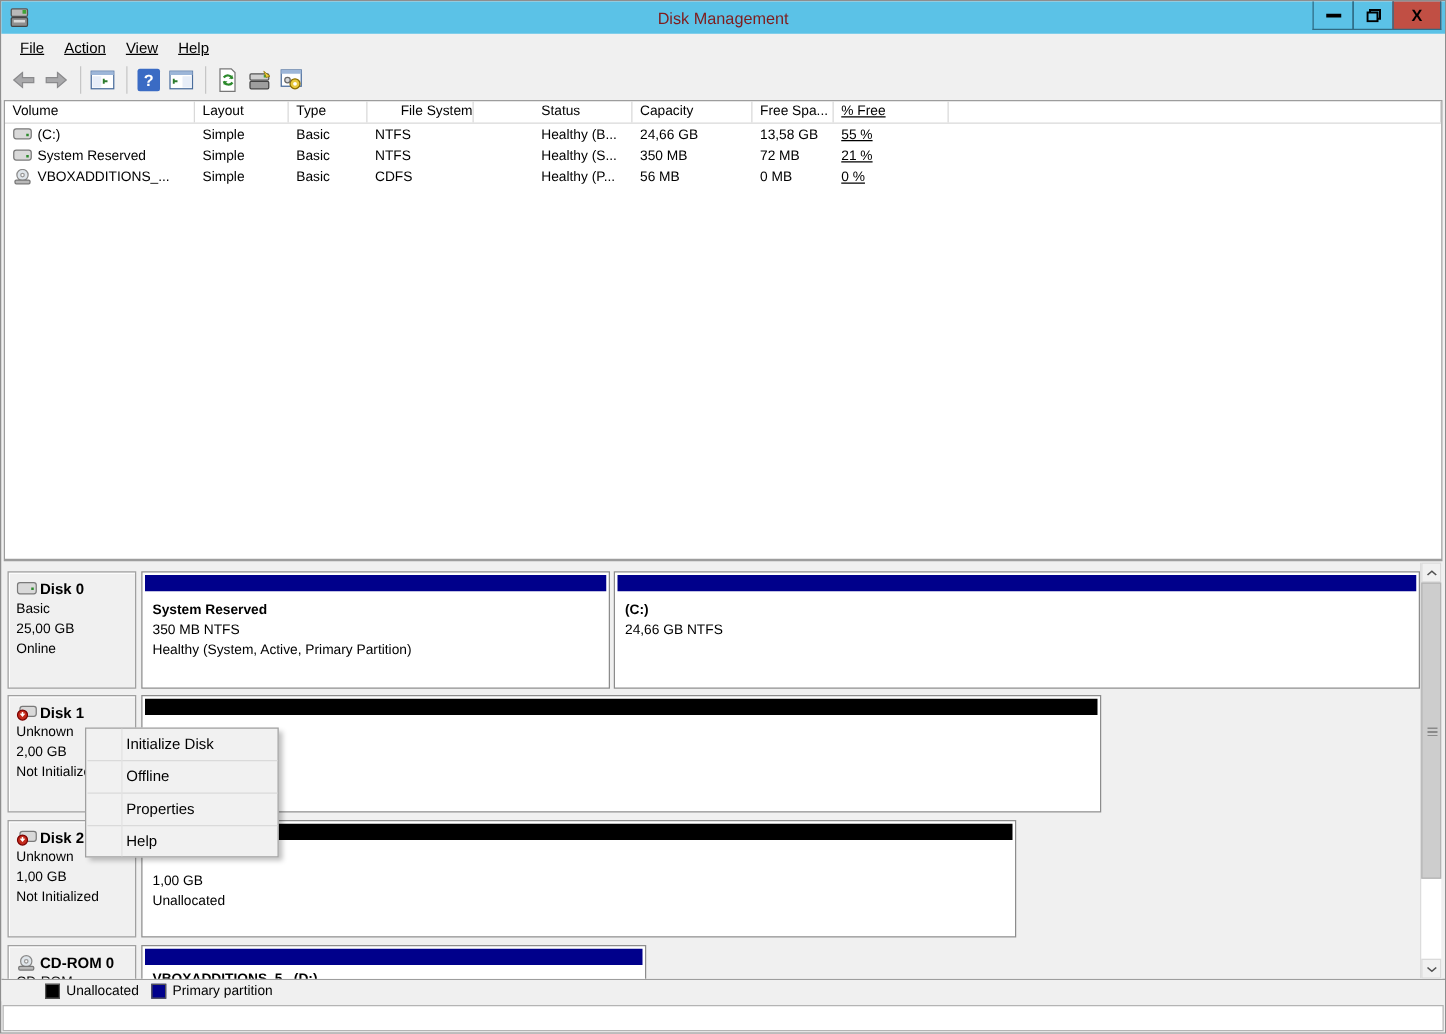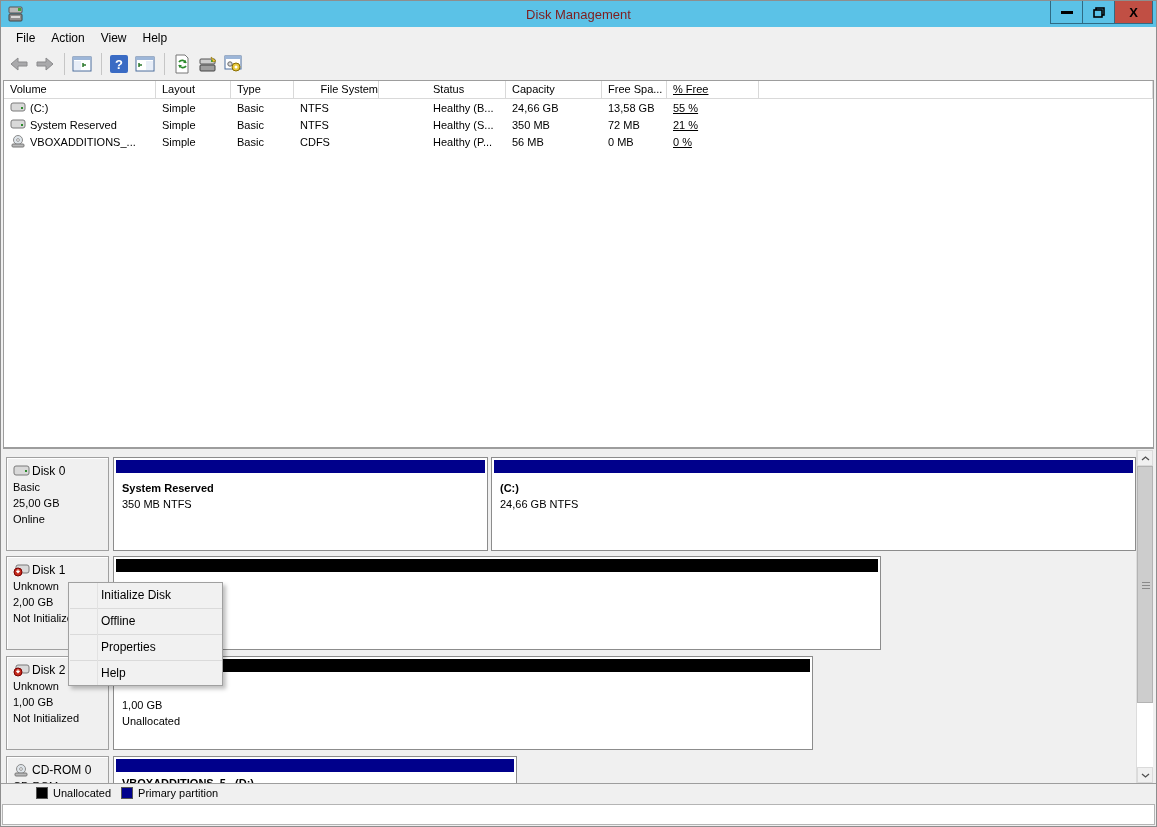--- a/index.html
+++ b/index.html
@@ -12,41 +12,41 @@
   .title-icon { margin-left:5px; width:20px; height:18px; flex:0 0 auto; }
   .title-text { position:absolute; left:0; right:0; text-align:center; font-size:13px; color:#7f1d1d; }
   .caption-buttons { position:absolute; right:3px; top:0; display:flex; height:23px; }
   .cap-btn { width:33px; height:23px; border:1px solid #2f6b84; border-top:none; display:flex; align-items:center; justify-content:center; margin-left:-1px; background:transparent; }
   .cap-btn.close { width:39px; background:#c14f44; }
   .min-glyph { width:12px; height:3px; background:#000; }
   .x-glyph { font-weight:bold; font-size:13px; color:#000; }
 
   
   .menubar { height:21px; background:#f0f0f0; display:flex; align-items:center; font-size:12px; }
-  .menu-item { padding:2px 8px; }
+  .menu-item { padding:2px 8px;text-decoration:underline; }
   .menu-item:first-child { margin-left:7px; }
 
   
   .toolbar { height:32px; background:#f0f0f0; display:flex; align-items:center; padding-left:6px; }
   .tool-btn { width:24px; height:24px; display:flex; align-items:center; justify-content:center; margin-right:2px; }
   .tool-sep { width:1px; height:22px; background:#c6c6c6; margin:0 5px; }
   .help-box { width:18px; height:18px; background:#3a6bc4; color:#fff; font-weight:bold; font-size:13px; display:flex; align-items:center; justify-content:center; border-radius:2px; }
 
   
   .volume-pane { position:relative; margin:0 2px; height:368px; background:#fff; border:1px solid #9d9d9d; font-size:11px; overflow:hidden; }
   .vheader { display:flex; height:18px; border-bottom:1px solid #d9d9d9; }
   .vh-cell { padding:2px 0 0 6px; border-right:1px solid #d9d9d9; white-space:nowrap; overflow:hidden; }
   .vrow { display:flex; height:17px; align-items:center; }
   .v-cell { padding-left:6px; white-space:nowrap; overflow:hidden; display:flex; align-items:center; gap:4px; }
   .c0{width:152px;} .c1{width:75px;} .c2{width:63px;} .c3{width:85px;text-align:right;} .c4{width:79px;margin-left:48px;} .c5{width:96px;} .c6{width:65px;} .c7{width:92px;text-decoration:underline;} .cfill{flex:1;}
 
   
   .graphic-pane { position:relative; margin:0 2px; height:335px; background:#f0f0f0; border-top:1px solid #9d9d9d; overflow:hidden; }
   .disk-head { position:absolute; left:3px; width:103px; height:94px; background:#f0f0f0; border:1px solid #a0a0a0; box-shadow:inset 1px 1px 0 #fff; padding:5px 0 0 6px; font-size:11px; line-height:16px; }
-  .disk-head .dh-title { font-weight:normal; font-size:12px; display:flex; align-items:center; gap:2px; }
+  .disk-head .dh-title { font-weight:bold; font-size:12px; display:flex; align-items:center; gap:2px; }
   .part-box { position:absolute; height:94px; border:1px solid #8c8c8c; background:#fff; padding:2px; }
   .part-strip { height:13px; margin-bottom:1px; }
   .part-content { font-size:11px; line-height:16px; padding:6px 0 0 6px; overflow:hidden; }
   .part-content .p-name { font-weight:bold; }
   .part-content.unalloc { padding-top:24px; }
   .part-content.cdcontent { padding-top:2px; }
 
   
   .vscroll { position:absolute; top:1px; right:1px; width:17px; height:333px; background:#fff; border-left:1px solid #dcdcdc; }
   .sb-btn { position:absolute; left:0; width:16px; height:16px; background:#f0f0f0; border:1px solid #dadada; display:flex; align-items:center; justify-content:center; }
@@ -250,20 +250,21 @@
       </div>
       <div>Basic</div>
       <div>25,00 GB</div>
       <div>Online</div>
     </div>
     <div class="part-box" style="top:8px; left:110px; width:375px;">
       <div class="part-strip" style="background:#00008b;"></div>
       <div class="part-content">
         <div class="p-name">System Reserved</div>
         <div>350 MB NTFS</div>
+        <div>Healthy (System, Active, Primary Partition)</div>
       </div>
     </div>
     <div class="part-box" style="top:8px; left:488px; width:645px;">
       <div class="part-strip" style="background:#00008b;"></div>
       <div class="part-content">
         <div class="p-name">(C:)</div>
         <div>24,66 GB NTFS</div>
       </div>
     </div>
 

